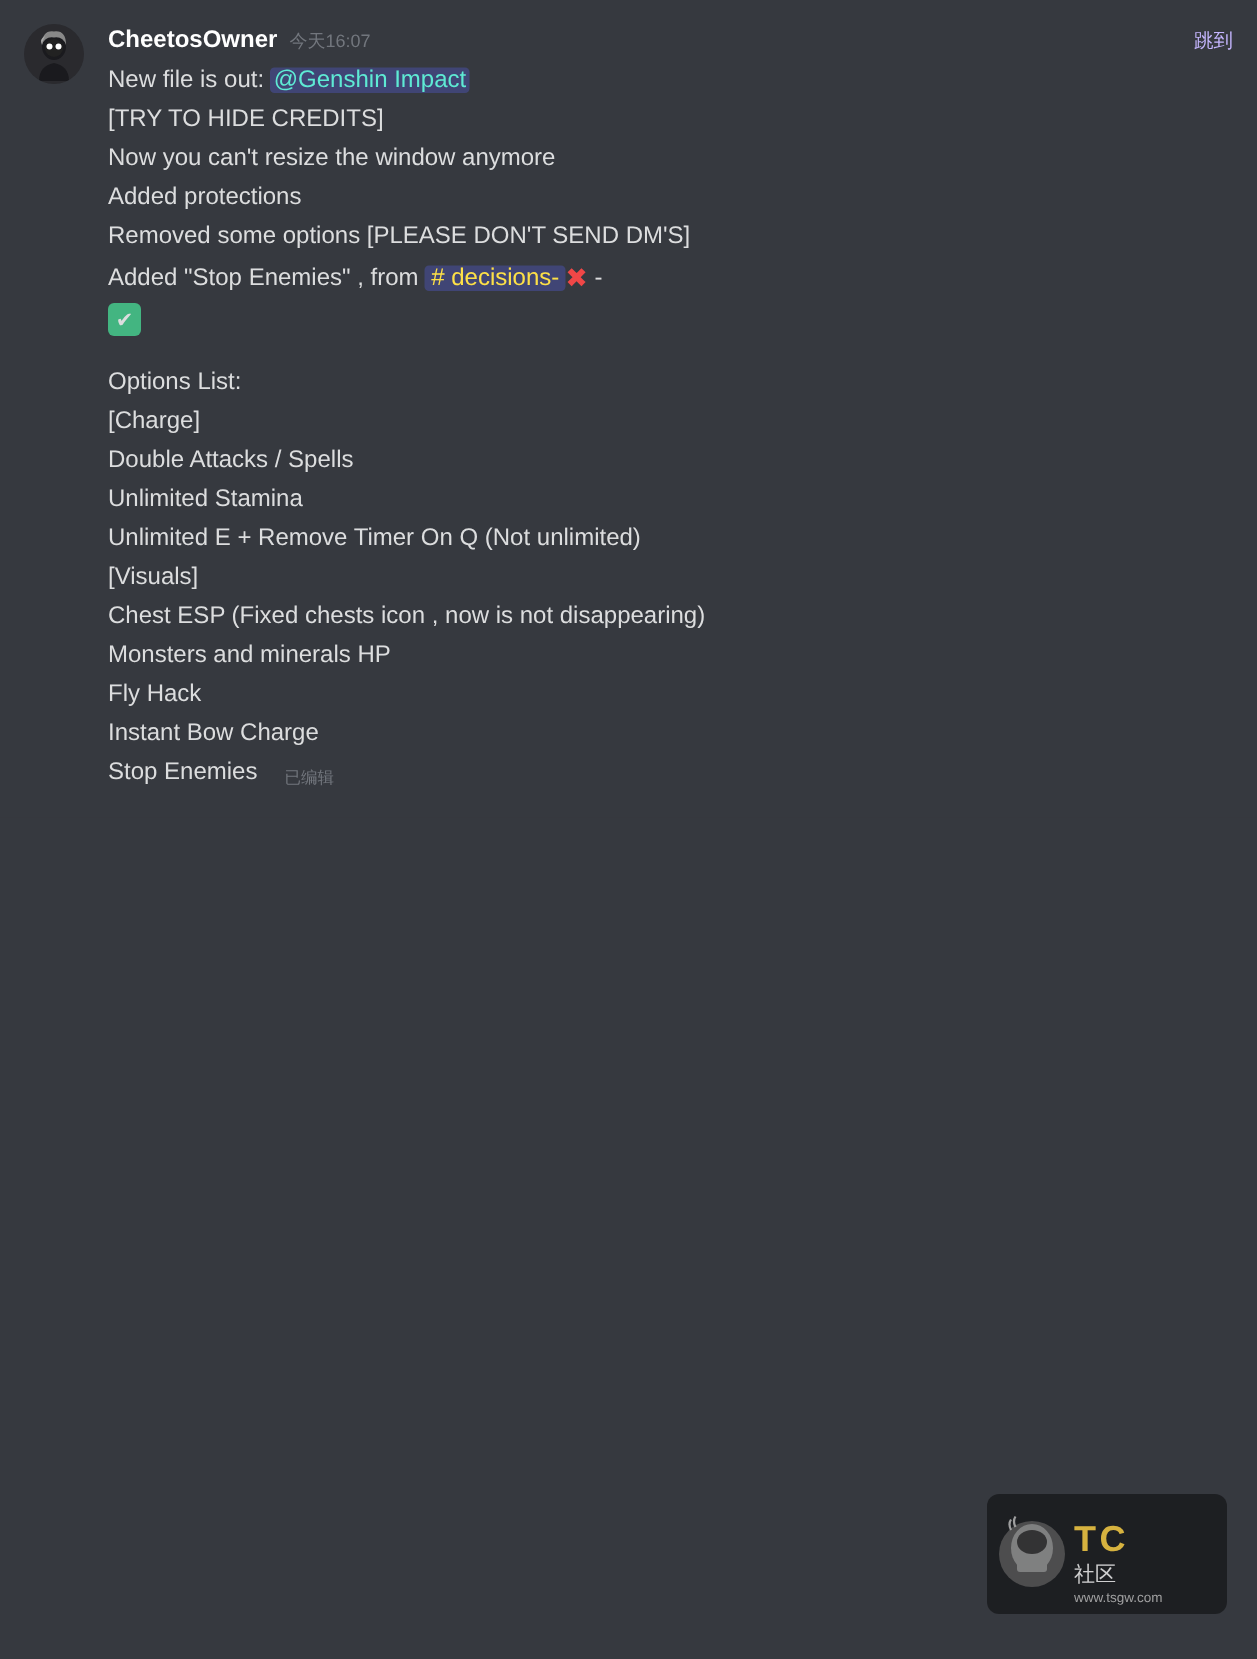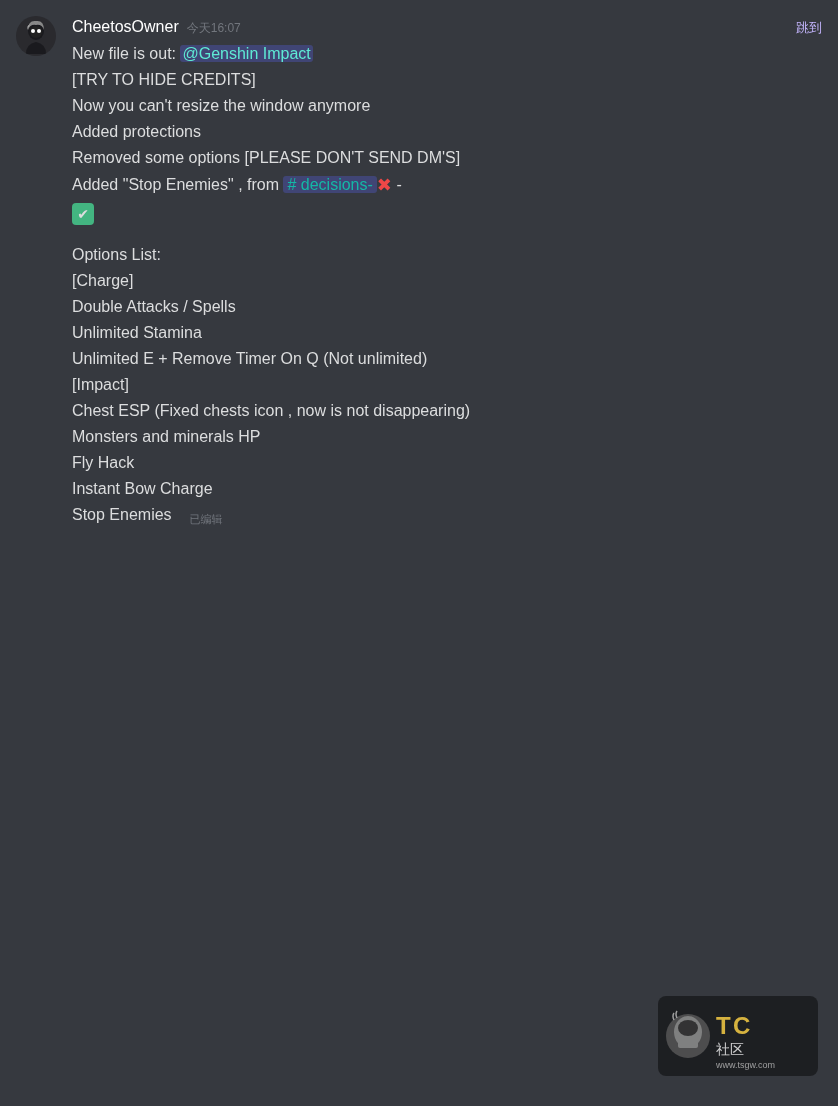--- a/index.html
+++ b/index.html
@@ -50,21 +50,21 @@
 
     .message-header {
       display: flex;
       align-items: baseline;
       gap: 8px;
       margin-bottom: 4px;
     }
 
     .username {
       color: #ffffff;
-      font-weight: 400;
+      font-weight: 700;
       font-size: 16px;
     }
 
     .timestamp {
       color: #72767d;
       font-size: 12px;
     }
 
     .jump-to {
       margin-left: auto;
@@ -86,21 +86,21 @@
     .mention {
       background-color: rgba(88, 101, 242, 0.3);
       color: #5eead4;
       padding: 0 2px;
       border-radius: 3px;
       cursor: pointer;
     }
 
     .channel-mention {
       background-color: rgba(88, 101, 242, 0.3);
-      color: #14b8a6;
+      color: #fde047;
       padding: 0 4px;
       border-radius: 3px;
       cursor: pointer;
       font-weight: 500;
     }
 
     .green-check {
       display: inline-block;
       width: 22px;
       height: 22px;
@@ -222,21 +222,21 @@
         <p>
           <span>Double Attacks / Spells</span>
         </p>
         <p>
           <span>Unlimited Stamina</span>
         </p>
         <p>
           <span>Unlimited E + Remove Timer On Q (Not unlimited)</span>
         </p>
         <p>
-          <span>[Impact]</span>
+          <span>[Visuals]</span>
         </p>
         <p>
           <span>Chest ESP (Fixed chests icon , now is not disappearing)</span>
         </p>
         <p>
           <span>Monsters and minerals HP</span>
         </p>
         <p>
           <span>Fly Hack</span>
         </p>

